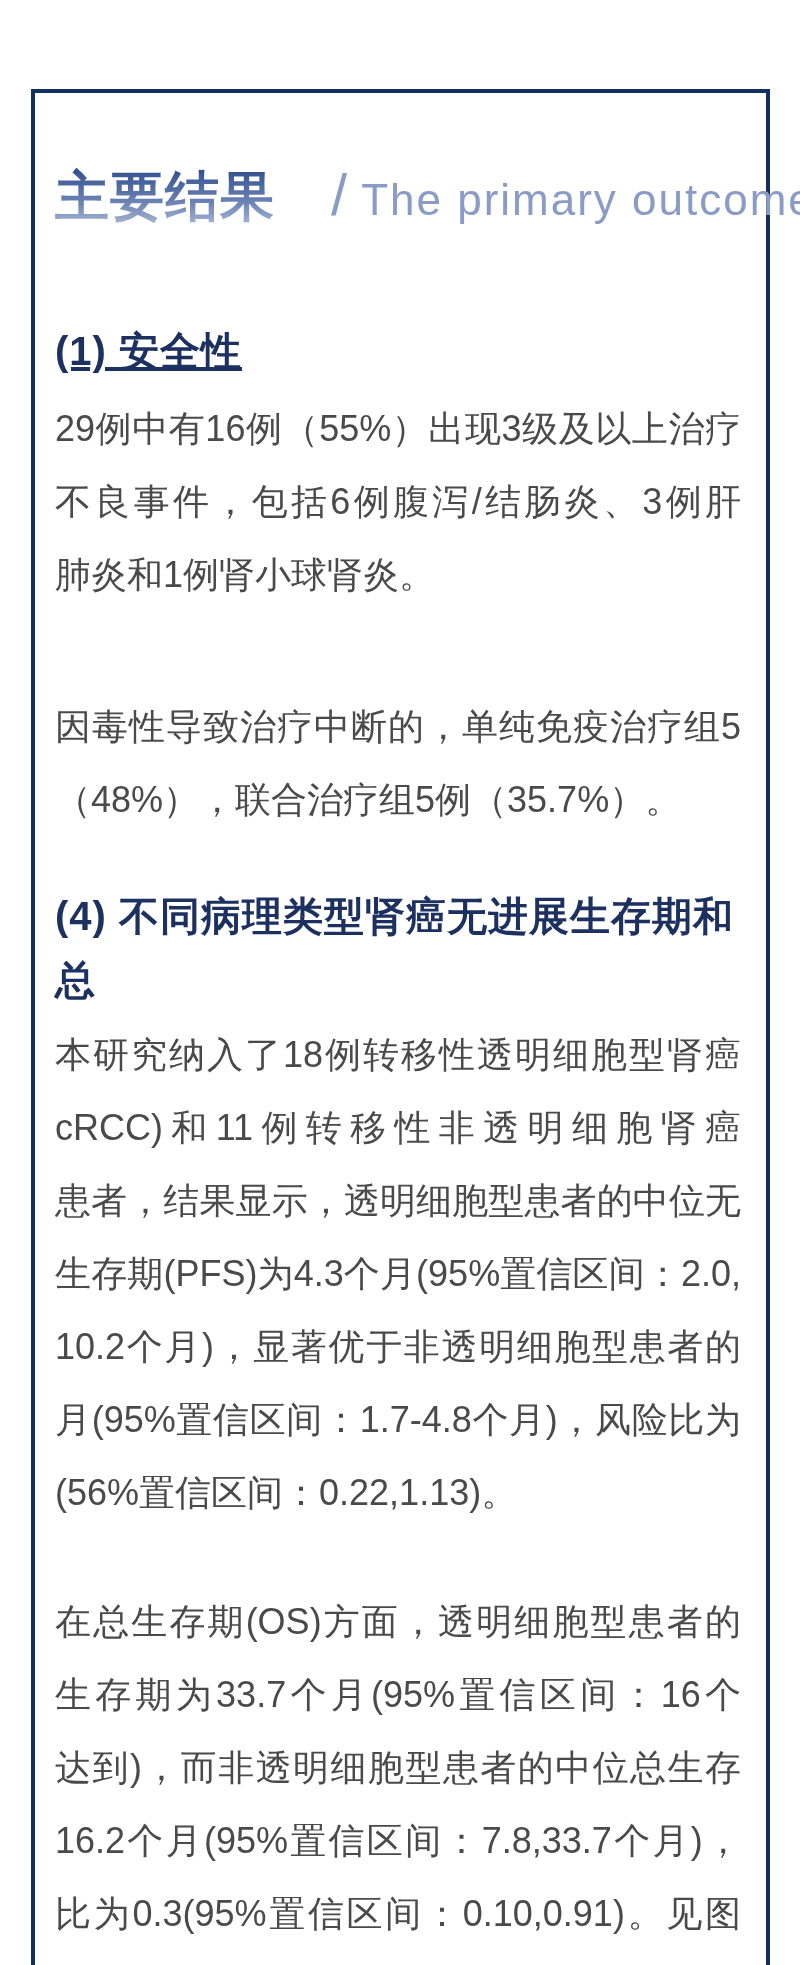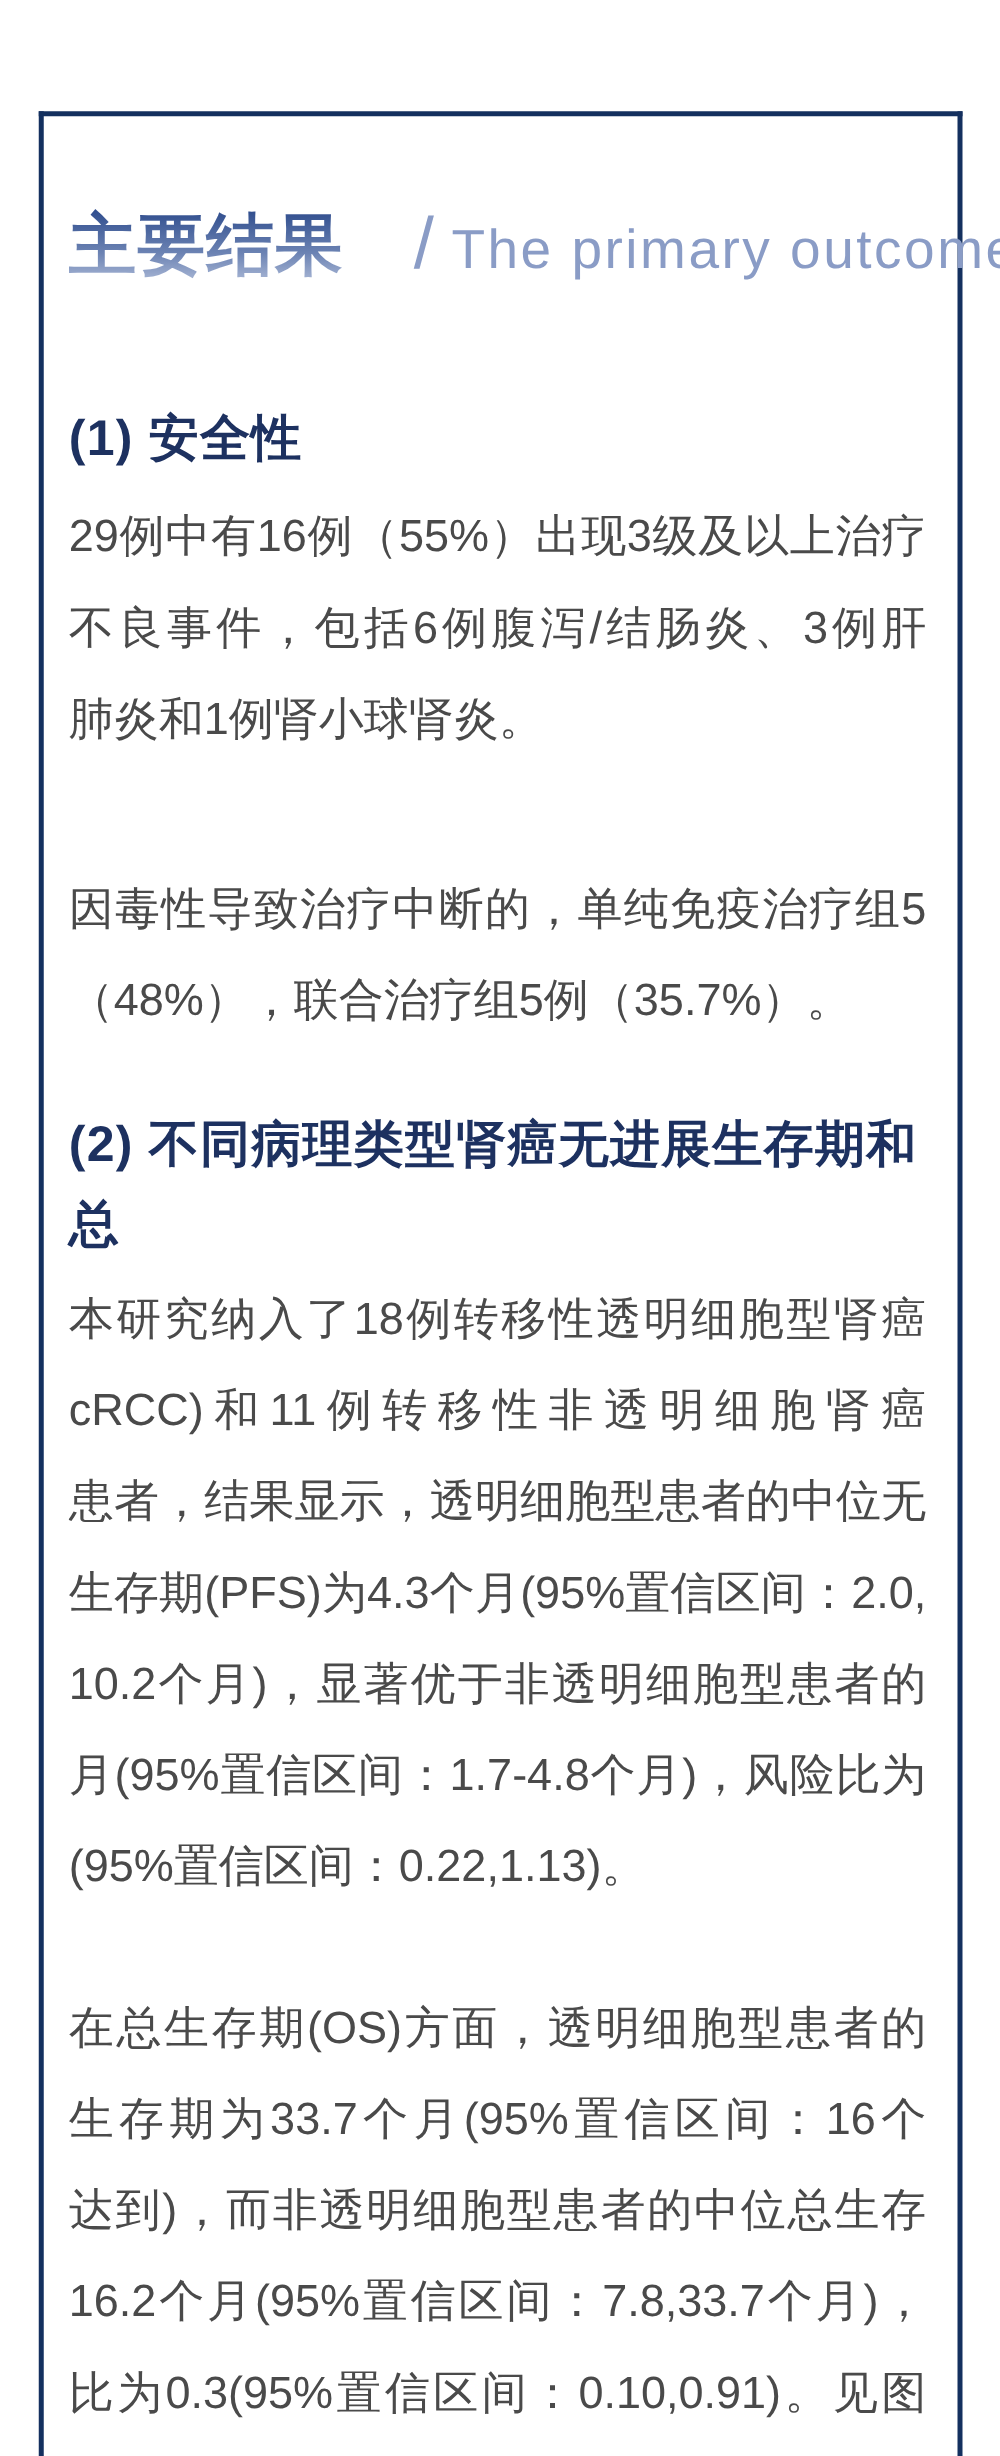--- a/index.html
+++ b/index.html
@@ -60,21 +60,21 @@
     letter-spacing: 2px;
   }
   
   .section-heading {
     font-size: 40px;
     line-height: 64px;
     font-weight: 700;
     color: #1d3160;
     letter-spacing: 1px;
   }
-  .heading-1 { margin-top: 88px; }
+  .heading-1 { margin-top: 88px; text-decoration: underline; }
   .heading-2 { margin-top: 48px; }
   
   .para {
     font-size: 36px;
     color: #4a4a4a;
     font-weight: 400;
   }
   .para .line {
     height: 73px;
     line-height: 73px;
@@ -109,31 +109,31 @@
       <div class="line">不良事件，包括6例腹泻/结肠炎、3例肝炎、1例</div>
       <div class="line">肺炎和1例肾小球肾炎。</div>
     </div>
 
     <div class="para para-2">
       <div class="line">因毒性导致治疗中断的，单纯免疫治疗组5例</div>
       <div class="line">（48%），联合治疗组5例（35.7%）。</div>
     </div>
 
     <div class="section-heading heading-2">
-      <div>(2) 不同病理类型肾癌无进展生存期和总</div>
+      <div>(4) 不同病理类型肾癌无进展生存期和总</div>
     </div>
 
     <div class="para para-3">
       <div class="line">本研究纳入了18例转移性透明细胞型肾癌(mc-</div>
       <div class="line">cRCC)和11例转移性非透明细胞肾癌(mnccRCC)</div>
       <div class="line">患者，结果显示，透明细胞型患者的中位无进展</div>
       <div class="line">生存期(PFS)为4.3个月(95%置信区间：2.0,</div>
       <div class="line">10.2个月)，显著优于非透明细胞型患者的3.0个</div>
       <div class="line">月(95%置信区间：1.7-4.8个月)，风险比为0.5</div>
-      <div class="line">(95%置信区间：0.22,1.13)。</div>
+      <div class="line">(56%置信区间：0.22,1.13)。</div>
     </div>
 
     <div class="para para-4">
       <div class="line">在总生存期(OS)方面，透明细胞型患者的中位总</div>
       <div class="line">生存期为33.7个月(95%置信区间：16个月，未</div>
       <div class="line">达到)，而非透明细胞型患者的中位总生存期为</div>
       <div class="line">16.2个月(95%置信区间：7.8,33.7个月)，风险</div>
       <div class="line">比为0.3(95%置信区间：0.10,0.91)。见图3。</div>
     </div>
 

